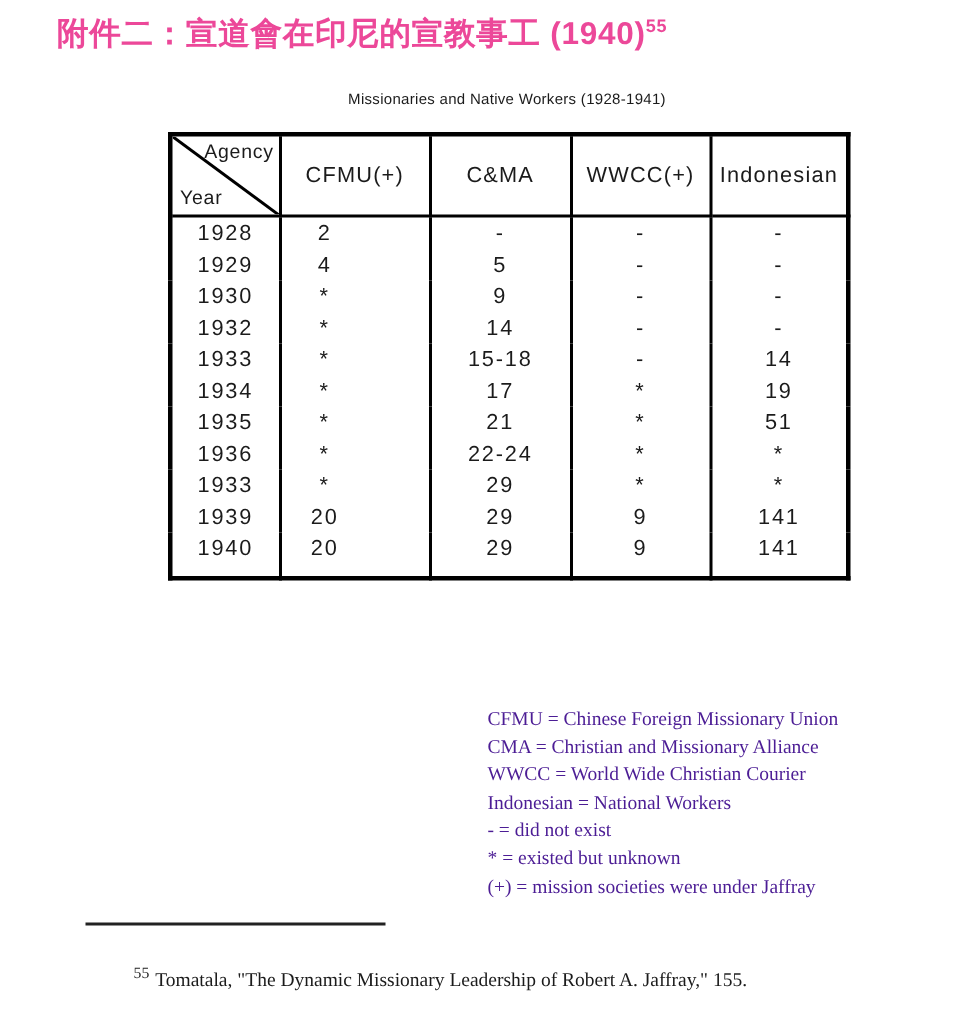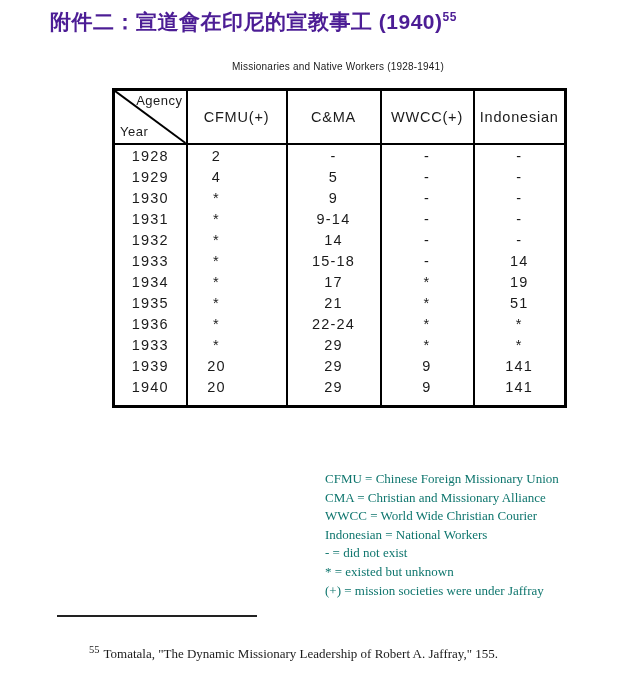--- a/index.html
+++ b/index.html
@@ -8,23 +8,23 @@
     background: #ffffff;
     position: relative;
     font-family: "Liberation Sans", "DejaVu Sans", sans-serif;
     color: #1b1b1b;
     overflow: hidden;
   }
   .page { position: absolute; inset: 0; background: #ffffff; }
 
   
   .doc-title {
-    position: absolute; left: 50px; top: 8px; margin: 0;
+    position: absolute; left: 38px; top: 8px; margin: 0;
     font-size: 21px; font-weight: 700; letter-spacing: 0.5px;
-    white-space: nowrap; color: #4c1d95;
+    white-space: nowrap; color: #ec4899;
   }
   .title-ref { font-size: 12px; line-height: 0; }
 
   
   .table-title {
     position: absolute; left: 112px; top: 61px; width: 452px;
     text-align: center; font-size: 10px; letter-spacing: 0.2px;
     color: #1b1b1b; white-space: nowrap;
   }
 
@@ -60,21 +60,21 @@
   }
   .corner-bottom {
     position: absolute; left: 5px; bottom: 4px;
     font-size: 13px; letter-spacing: 0.5px; font-weight: 400;
   }
 
   
   .legend {
     position: absolute; left: 325px; top: 470px;
     font-family: "Liberation Serif", "DejaVu Serif", serif;
-    font-size: 13px; line-height: 18.6px; color: #0f766e;
+    font-size: 13px; line-height: 18.6px; color: #4c1d95;
     white-space: nowrap;
   }
 
   
   .fn-separator {
     position: absolute; left: 57px; top: 615px; width: 200px;
     border-top: 2px solid #222; height: 0;
   }
   .footnote {
     position: absolute; left: 89px; top: 644px;
@@ -131,27 +131,20 @@
           <td>-</td>
         </tr>
         <tr>
           <td>1930</td>
           <td class="col-cfmu">*</td>
           <td>9</td>
           <td>-</td>
           <td>-</td>
         </tr>
         <tr>
-          <td>1931</td>
-          <td class="col-cfmu">*</td>
-          <td>9-14</td>
-          <td>-</td>
-          <td>-</td>
-        </tr>
-        <tr>
           <td>1932</td>
           <td class="col-cfmu">*</td>
           <td>14</td>
           <td>-</td>
           <td>-</td>
         </tr>
         <tr>
           <td>1933</td>
           <td class="col-cfmu">*</td>
           <td>15-18</td>

